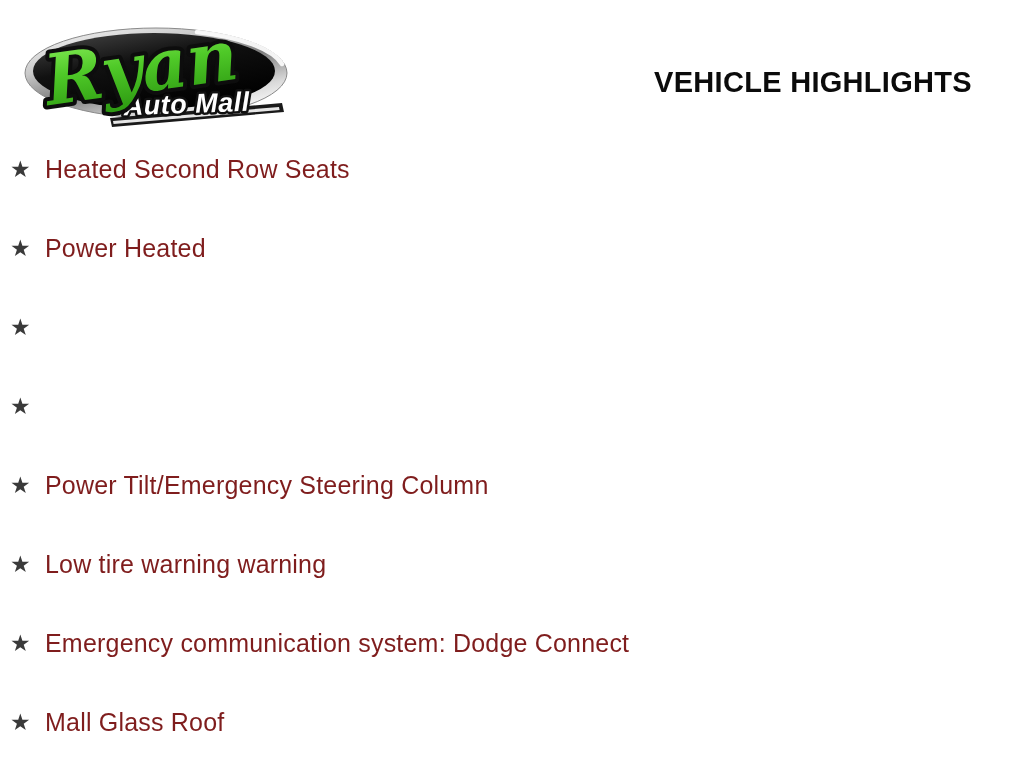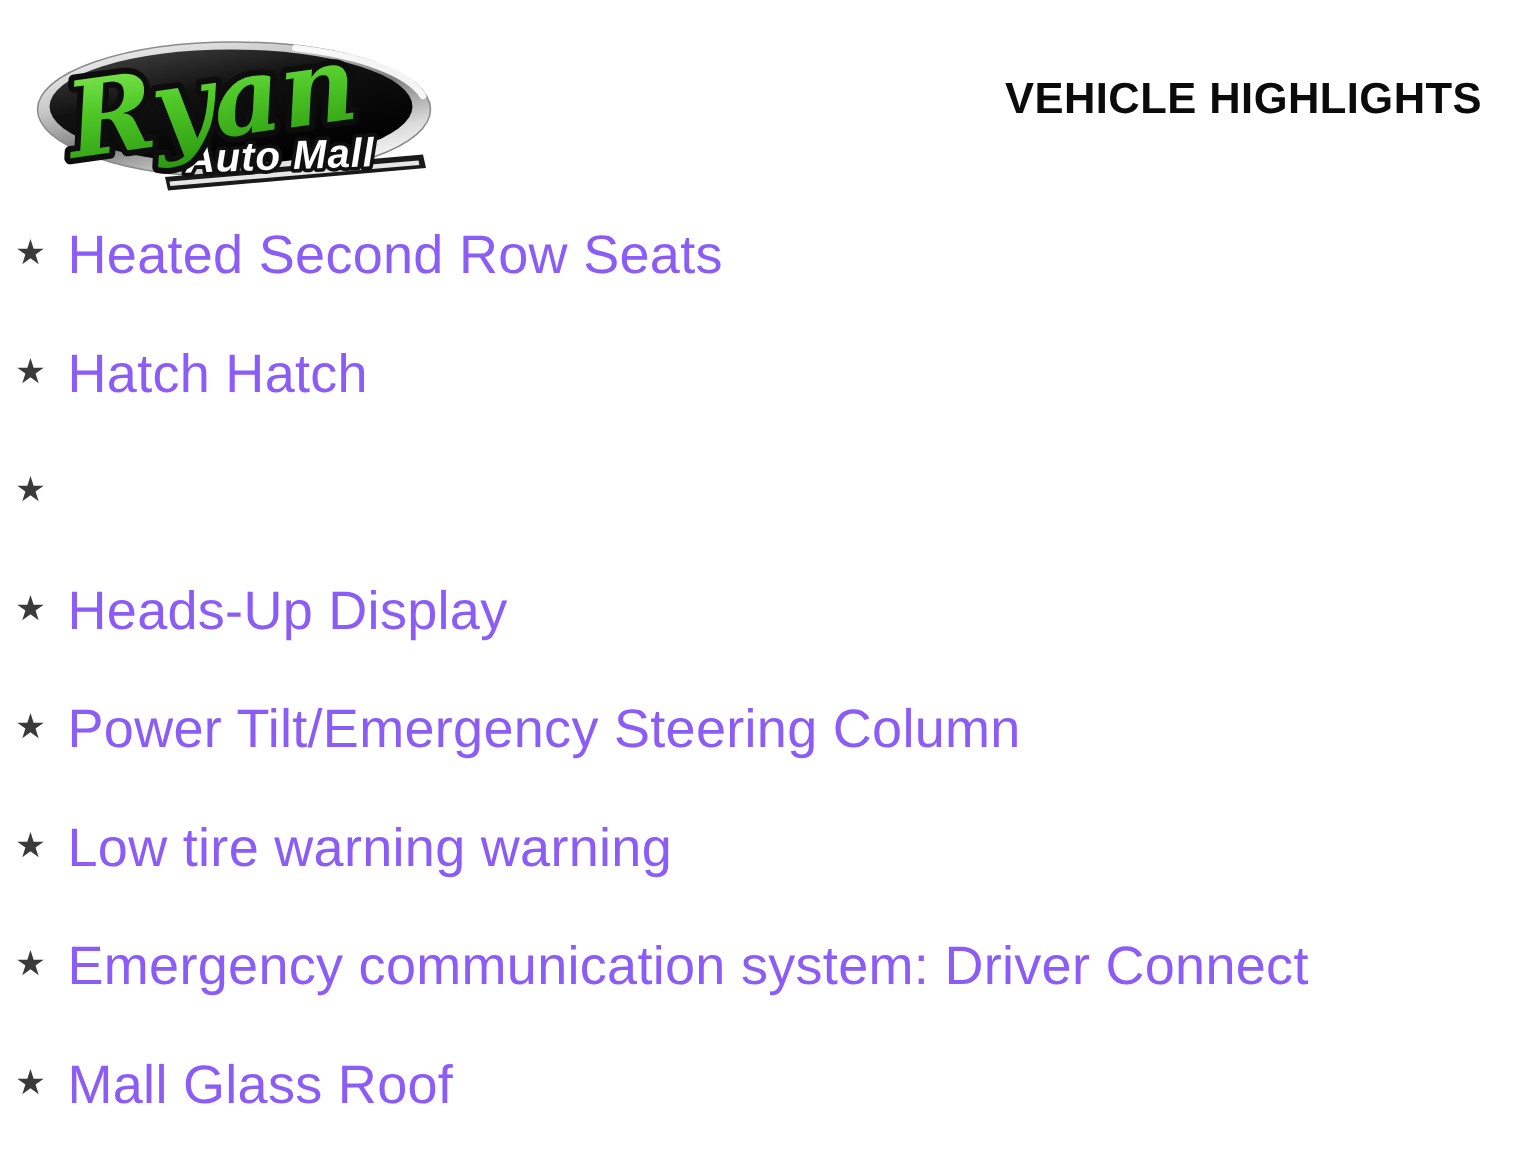--- a/index.html
+++ b/index.html
@@ -35,21 +35,21 @@
     paint-order: stroke;
     stroke: #101010;
     stroke-width: 5px;
     stroke-linejoin: round;
   }
 
   
   .title {
     position: absolute;
     top: 51px; right: 36px;
-    margin: 0;
+    margin: 16px;
     font-size: 29px;
     line-height: 31px;
     font-weight: 700;
     color: #0b0b0b;
     letter-spacing: 0.3px;
     white-space: nowrap;
   }
 
   
   .highlights {
@@ -62,22 +62,22 @@
   .item { height: 79px; display: flex; align-items: center; }
   .star {
     flex: 0 0 35px;
     width: 35px;
     font-family: "DejaVu Sans", sans-serif;
     font-size: 23px;
     line-height: 1;
     color: #3a3a3a;
   }
   .text {
-    font-size: 36px;
-    color: #8b5cf6;
+    font-size: 25px;
+    color: #7f1d1d;
     letter-spacing: 0.2px;
     white-space: nowrap;
   }
 </style>
 </head>
 <body>
 
 <div class="page">
 
   <div class="logo" aria-label="Ryan Auto Mall">
@@ -117,40 +117,39 @@
 
   <h1 class="title">VEHICLE HIGHLIGHTS</h1>
 
   <ul class="highlights">
     <li class="item">
       <span class="star">★</span>
       <span class="text">Heated Second Row Seats</span>
     </li>
     <li class="item">
       <span class="star">★</span>
-      <span class="text">Hatch Hatch</span>
+      <span class="text">Power Heated</span>
     </li>
     <li class="item">
       <span class="star">★</span>
     </li>
     <li class="item">
       <span class="star">★</span>
-      <span class="text">Heads-Up Display</span>
     </li>
     <li class="item">
       <span class="star">★</span>
       <span class="text">Power Tilt/Emergency Steering Column</span>
     </li>
     <li class="item">
       <span class="star">★</span>
       <span class="text">Low tire warning warning</span>
     </li>
     <li class="item">
       <span class="star">★</span>
-      <span class="text">Emergency communication system: Driver Connect</span>
+      <span class="text">Emergency communication system: Dodge Connect</span>
     </li>
     <li class="item">
       <span class="star">★</span>
       <span class="text">Mall Glass Roof</span>
     </li>
   </ul>
 
 </div>
 
 </body></html>

